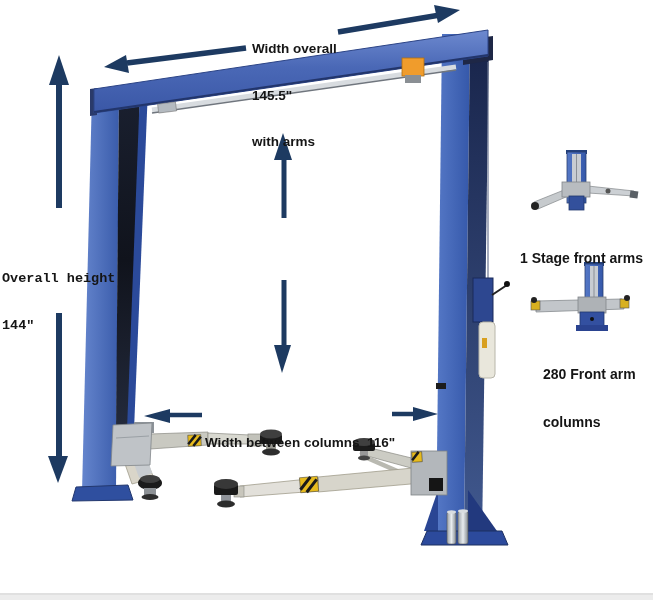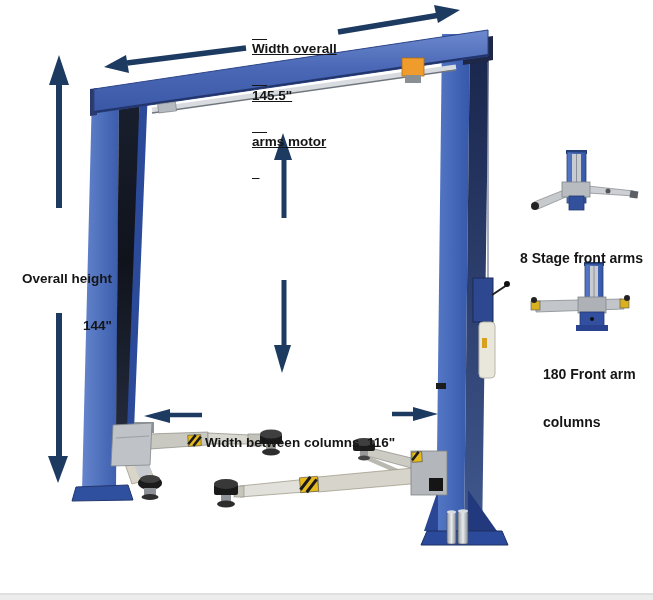--- a/index.html
+++ b/index.html
@@ -6,21 +6,21 @@
   .stage{
     position:relative;width:653px;height:600px;background:#ffffff;overflow:hidden;
     font-family:"Liberation Sans",sans-serif;
   }
   .stage svg{position:absolute;left:0;top:0;}
   .label{
     position:absolute;font-weight:bold;color:#151515;
     font-size:13.5px;line-height:15.5px;white-space:pre;
   }
   .label span{display:block;}
-  .center{text-align:right;}
+  .center{text-align:left;font-family:Liberation Mono, monospace;}
   .caption{font-size:14px;line-height:16px;}
 </style>
 </head>
 <body>
 
 <div class="stage">
 
 <svg width="653" height="600" viewBox="0 0 653 600">
   <defs>
     <linearGradient id="beamG" x1="0" y1="0" x2="0" y2="1">
@@ -236,38 +236,38 @@
     <rect x="531" y="301" width="9" height="9" fill="#d8b020" stroke="#555" stroke-width="0.6"></rect>
     <circle cx="534" cy="300" r="3" fill="#222"></circle>
     <rect x="620" y="299" width="9" height="9" fill="#d8b020" stroke="#555" stroke-width="0.6"></rect>
     <circle cx="627" cy="298" r="3" fill="#222"></circle>
     <rect x="580" y="312" width="24" height="14" fill="#3350a0" stroke="#22376e" stroke-width="0.8"></rect>
     <rect x="576" y="325" width="32" height="6" fill="#2a4390"></rect>
     <circle cx="592" cy="319" r="2" fill="#111"></circle>
   </g>
 </svg>
 
-  <div class="label" style="left:252px;top:10px;text-decoration:underline;">
+  <div class="label" style="left:252px;top:10px;">
     <span>Width overall</span>
     <span>145.5"</span>
-    <span>arms motor</span>
+    <span>with arms</span>
   </div>
 
   <div class="label center" style="left:2px;top:240px;width:110px;">
     <span>Overall height</span>
     <span>144"</span>
   </div>
 
 
   <div class="label" style="left:205px;top:404px;">
     <span>Width between columns  116"</span>
   </div>
 
   <div class="label caption" style="left:520px;top:218px;">
-    <span>8 Stage front arms</span>
+    <span>1 Stage front arms</span>
   </div>
 
   <div class="label caption" style="left:543px;top:334px;">
-    <span>180 Front arm</span>
+    <span>280 Front arm</span>
     <span>columns</span>
   </div>
 
 </div>
 
 </body></html>

